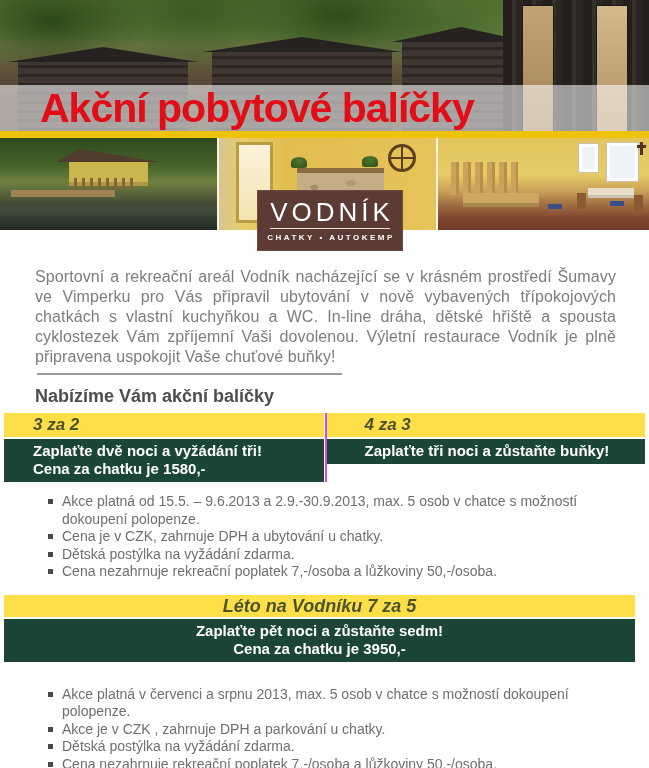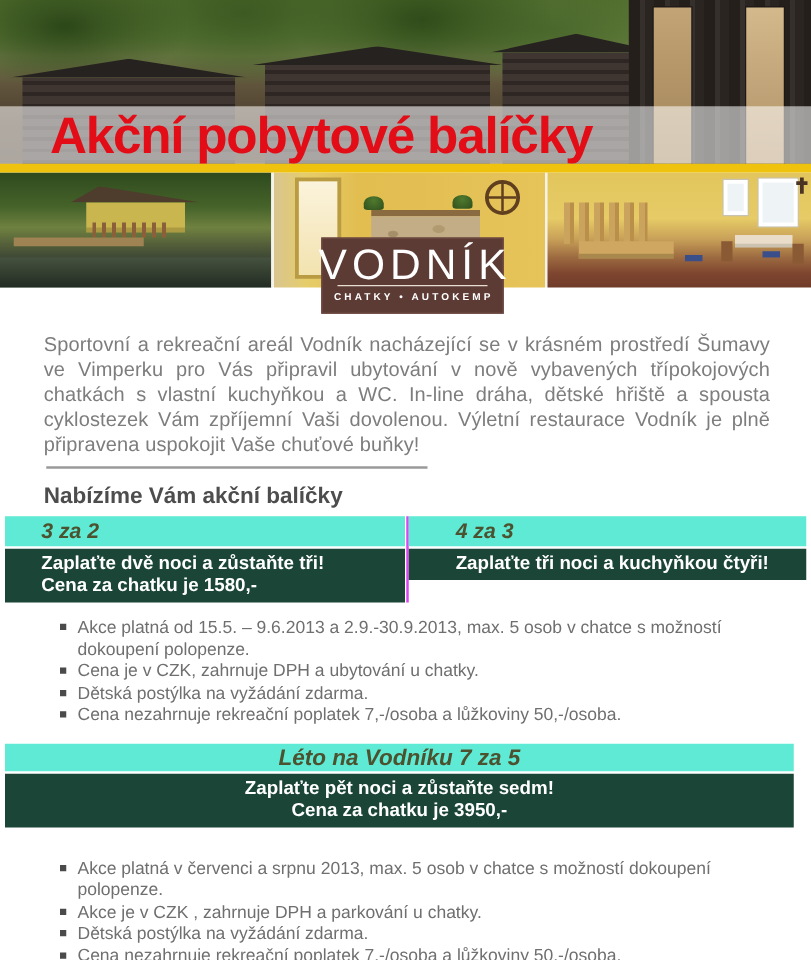--- a/index.html
+++ b/index.html
@@ -93,36 +93,36 @@
   .d-chair.c2{right:3%;top:62%;}
   .d-cushion{position:absolute;width:14px;height:5px;background:#3a4f8a;}
   .d-cushion.k1{left:52%;top:72%;}
   .d-cushion.k2{right:12%;top:68%;}
   .d-cross{position:absolute;right:3%;top:4%;width:3px;height:13px;background:#4a3424;}
   .d-cross::after{content:"";position:absolute;left:-3px;top:3px;width:9px;height:3px;background:#4a3424;}
 
   .logo-box{position:absolute;left:257px;top:190px;width:146px;height:61px;z-index:5;
     background:#5d3b35;border:1px solid #6f4b42;box-sizing:border-box;
     display:flex;flex-direction:column;align-items:center;justify-content:center;}
-  .logo-name{color:#fff;font-size:34px;line-height:26px;letter-spacing:4px;font-weight:400;padding-left:4px;}
+  .logo-name{color:#fff;font-size:26px;line-height:26px;letter-spacing:4px;font-weight:400;padding-left:4px;}
   .logo-rule{width:120px;height:1px;background:#e8ddd3;margin:3px 0 4px;}
   .logo-sub{color:#fff;font-size:8px;letter-spacing:2.5px;font-weight:bold;padding-left:2px;}
 
   
   .main{padding:37px 33px 0 35px;}
   .intro{margin:0;font-size:16px;line-height:20px;color:#7d7d7d;text-align:justify;letter-spacing:0.1px;}
   .divider{width:305px;height:2px;background:#9a9a9a;margin:6px 0 0 2px;}
   .offers-heading{margin:11px 0 0;font-size:18px;line-height:20px;color:#4d4d4d;font-weight:bold;}
 
   
   .packages{display:flex;margin:7px 4px 0 4px;}
   .pkg-col{width:50%;box-sizing:border-box;}
   .pkg-col.left{border-right:1px solid #fff;}
   .pkg-col.right{border-left:2px solid #d946ef;}
-  .bar-gold{height:24px;background:#5eead4;color:#4c5230;font-style:italic;font-weight:bold;
+  .bar-gold{height:24px;background:#fde047;color:#4c5230;font-style:italic;font-weight:bold;
     font-size:17px;line-height:24px;}
   .pkg-col.left .bar-gold{padding-left:29px;}
   .pkg-col.right .bar-gold{padding-left:38px;}
   .bar-green{margin-top:2px;background:#1a4537;color:#ffffff;font-weight:bold;font-size:15px;
     line-height:18px;padding:3px 4px 4px;}
   .pkg-col.left .bar-green{padding-left:29px;}
   .pkg-col.right .bar-green{padding-left:38px;}
 
   
   .notes{list-style:none;margin:11px 28px 0 47px;padding:0;color:#6f6f6f;
@@ -198,28 +198,28 @@
   <main class="main">
     <p class="intro">Sportovní a rekreační areál Vodník nacházející se v krásném prostředí Šumavy ve Vimperku pro Vás připravil ubytování v nově vybavených třípokojových chatkách s vlastní kuchyňkou a WC. In-line dráha, dětské hřiště a spousta cyklostezek Vám zpříjemní Vaši dovolenou. Výletní restaurace Vodník je plně připravena uspokojit Vaše chuťové buňky!</p>
     <div class="divider"></div>
     <h2 class="offers-heading">Nabízíme Vám akční balíčky</h2>
   </main>
 
   <section class="packages">
     <div class="pkg-col left">
       <div class="bar-gold">3 za 2</div>
       <div class="bar-green">
-        <div>Zaplaťte dvě noci a zůstaňte tři!</div>
+        <div>Zaplaťte dvě noci a vyžádání tři!</div>
         <div>Cena za chatku je 1580,-</div>
       </div>
     </div>
     <div class="pkg-col right">
       <div class="bar-gold">4 za 3</div>
       <div class="bar-green">
-        <div>Zaplaťte tři noci a kuchyňkou čtyři!</div>
+        <div>Zaplaťte tři noci a zůstaňte buňky!</div>
       </div>
     </div>
   </section>
 
   <ul class="notes">
     <li>Akce platná od 15.5. – 9.6.2013 a 2.9.-30.9.2013, max. 5 osob v chatce s možností dokoupení polopenze.</li>
     <li>Cena je v CZK, zahrnuje DPH a ubytování u chatky.</li>
     <li>Dětská postýlka na vyžádání zdarma.</li>
     <li>Cena nezahrnuje rekreační poplatek 7,-/osoba a lůžkoviny 50,-/osoba.</li>
   </ul>

